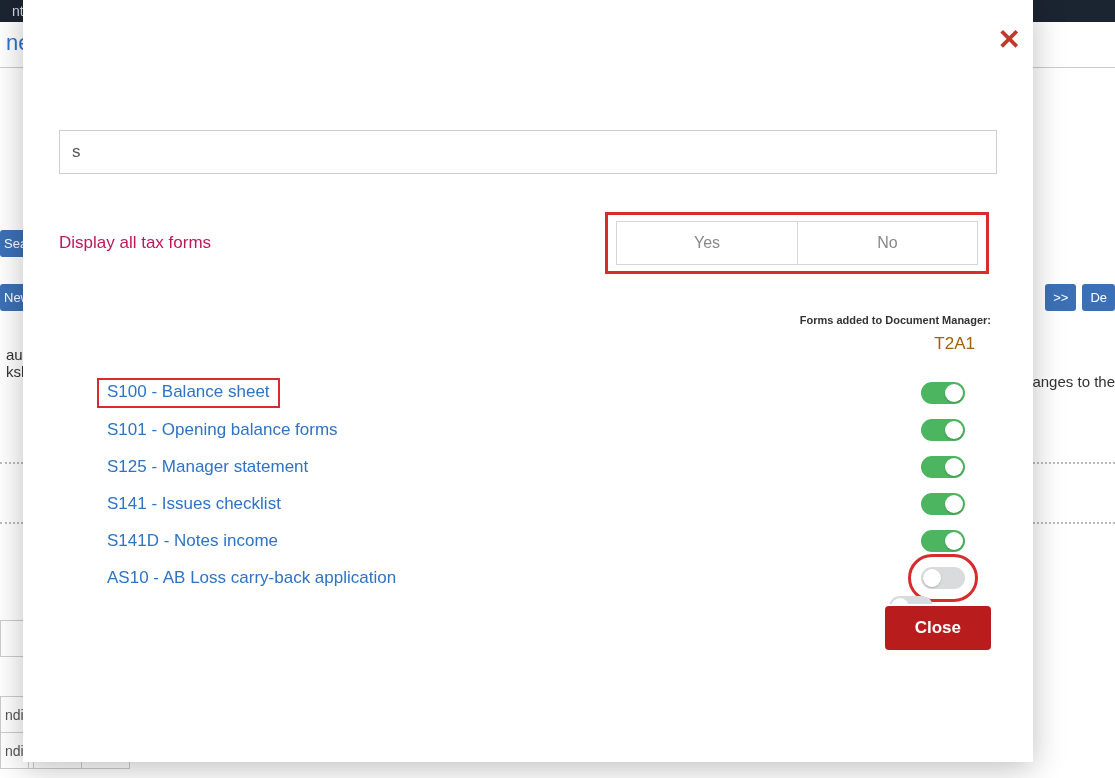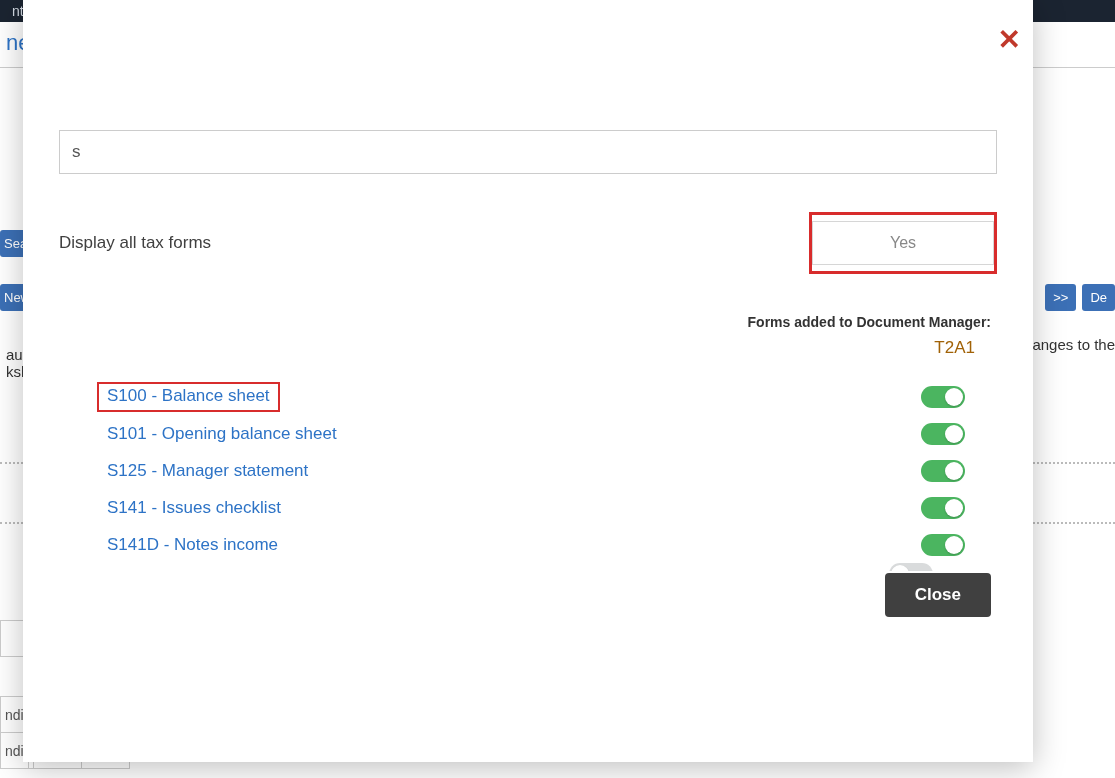--- a/index.html
+++ b/index.html
@@ -69,21 +69,21 @@
     font-size: 13px; padding: 6px 8px;
     border-radius: 3px;
   }
   .bg-desc {
     position: absolute;
     left: 6px; top: 346px;
     font-size: 15px; color: #333;
   }
   .bg-desc2 {
     position: absolute;
-    right: 0; top: 336px;
+    right: 0; top: 373px;
     font-size: 15px; color: #333;
     text-align: right;
   }
   .bg-dots {
     position: absolute;
     left: 0;
     width: 100%;
     height: 1px;
     border-bottom: 2px dotted #bbb;
   }
@@ -135,47 +135,47 @@
     margin-bottom: 38px;
   }
   .display-row {
     display: flex;
     align-items: center;
     justify-content: space-between;
     margin-bottom: 40px;
   }
   .display-label {
     font-size: 17px;
-    color: #404040;
+    color: #be185d;
   }
   .yesno-wrap {
     border: 3px solid #d82c2c;
-    padding: 6px 0;
-    margin-right: 0;
+    padding: 6px 8px;
+    margin-right: 8px;
   }
   .yesno {
     display: flex;
     border: 1px solid #d6d6d6;
   }
   .yesno div {
     width: 180px;
     height: 42px;
     display: flex;
     align-items: center;
     justify-content: center;
     font-size: 16px;
     color: #888;
     cursor: pointer;
   }
   .yesno div + div {
     border-left: 1px solid #d6d6d6;
   }
   .doc-mgr-header {
     text-align: right;
-    font-size: 14px;
+    font-size: 11px;
     color: #333;
     font-weight: 600;
     margin-bottom: 8px;
     padding-right: 6px;
   }
   .doc-mgr-link {
     text-align: right;
     padding-right: 22px;
     margin-bottom: 20px;
   }
@@ -255,21 +255,21 @@
     top: 2px; left: 2px;
     box-shadow: 0 1px 2px rgba(0,0,0,0.2);
   }
   .close-btn-row {
     display: flex;
     justify-content: flex-end;
     margin-top: 2px;
     padding-right: 6px;
   }
   .close-btn {
-    background: #404040;
+    background: #b91c1c;
     color: #fff;
     font-size: 17px;
     font-weight: 600;
     padding: 12px 30px;
     border-radius: 4px;
     border: none;
     cursor: pointer;
   }
 </style>
 </head>
@@ -332,40 +332,41 @@
   <div class="modal-close">✕</div>
   <div class="modal-inner">
 
     <input class="search-input" type="text" value="s" style="">
 
     <div class="display-row">
       <div class="display-label">Display all tax forms</div>
       <div class="yesno-wrap">
         <div class="yesno">
           <div>Yes</div>
+          <div>No</div>
         </div>
       </div>
     </div>
 
     <div class="doc-mgr-header">Forms added to Document Manager:</div>
 
     <div class="doc-mgr-link">
       <span>T2A1</span>
     </div>
 
     <div class="form-list" id="form-list">
 
     <div class="form-row">
           <span class="form-link boxed">S100 - Balance sheet</span>
           <div class="toggle">
             <div class="knob"></div>
           </div>
         </div>
         <div class="form-row">
-          <span class="form-link">S101 - Opening balance sheet</span>
+          <span class="form-link">S101 - Opening balance forms</span>
           <div class="toggle">
             <div class="knob"></div>
           </div>
         </div>
         <div class="form-row">
           <span class="form-link">S125 - Manager statement</span>
           <div class="toggle">
             <div class="knob"></div>
           </div>
         </div>
@@ -374,20 +375,26 @@
           <div class="toggle">
             <div class="knob"></div>
           </div>
         </div>
         <div class="form-row">
           <span class="form-link">S141D - Notes income</span>
           <div class="toggle">
             <div class="knob"></div>
           </div>
         </div>
+        <div class="form-row">
+          <span class="form-link">AS10 - AB Loss carry-back application</span>
+          <div class="toggle off boxed-wrap">
+            <div class="knob"></div>
+          </div>
+        </div>
       </div>
 
     <div style="display:flex;justify-content:flex-end;padding-right:32px;">
       <div class="half-toggle">
         <div class="half-toggle-inner">
             <div class="knob"></div>
           </div>
       </div>
     </div>
 

